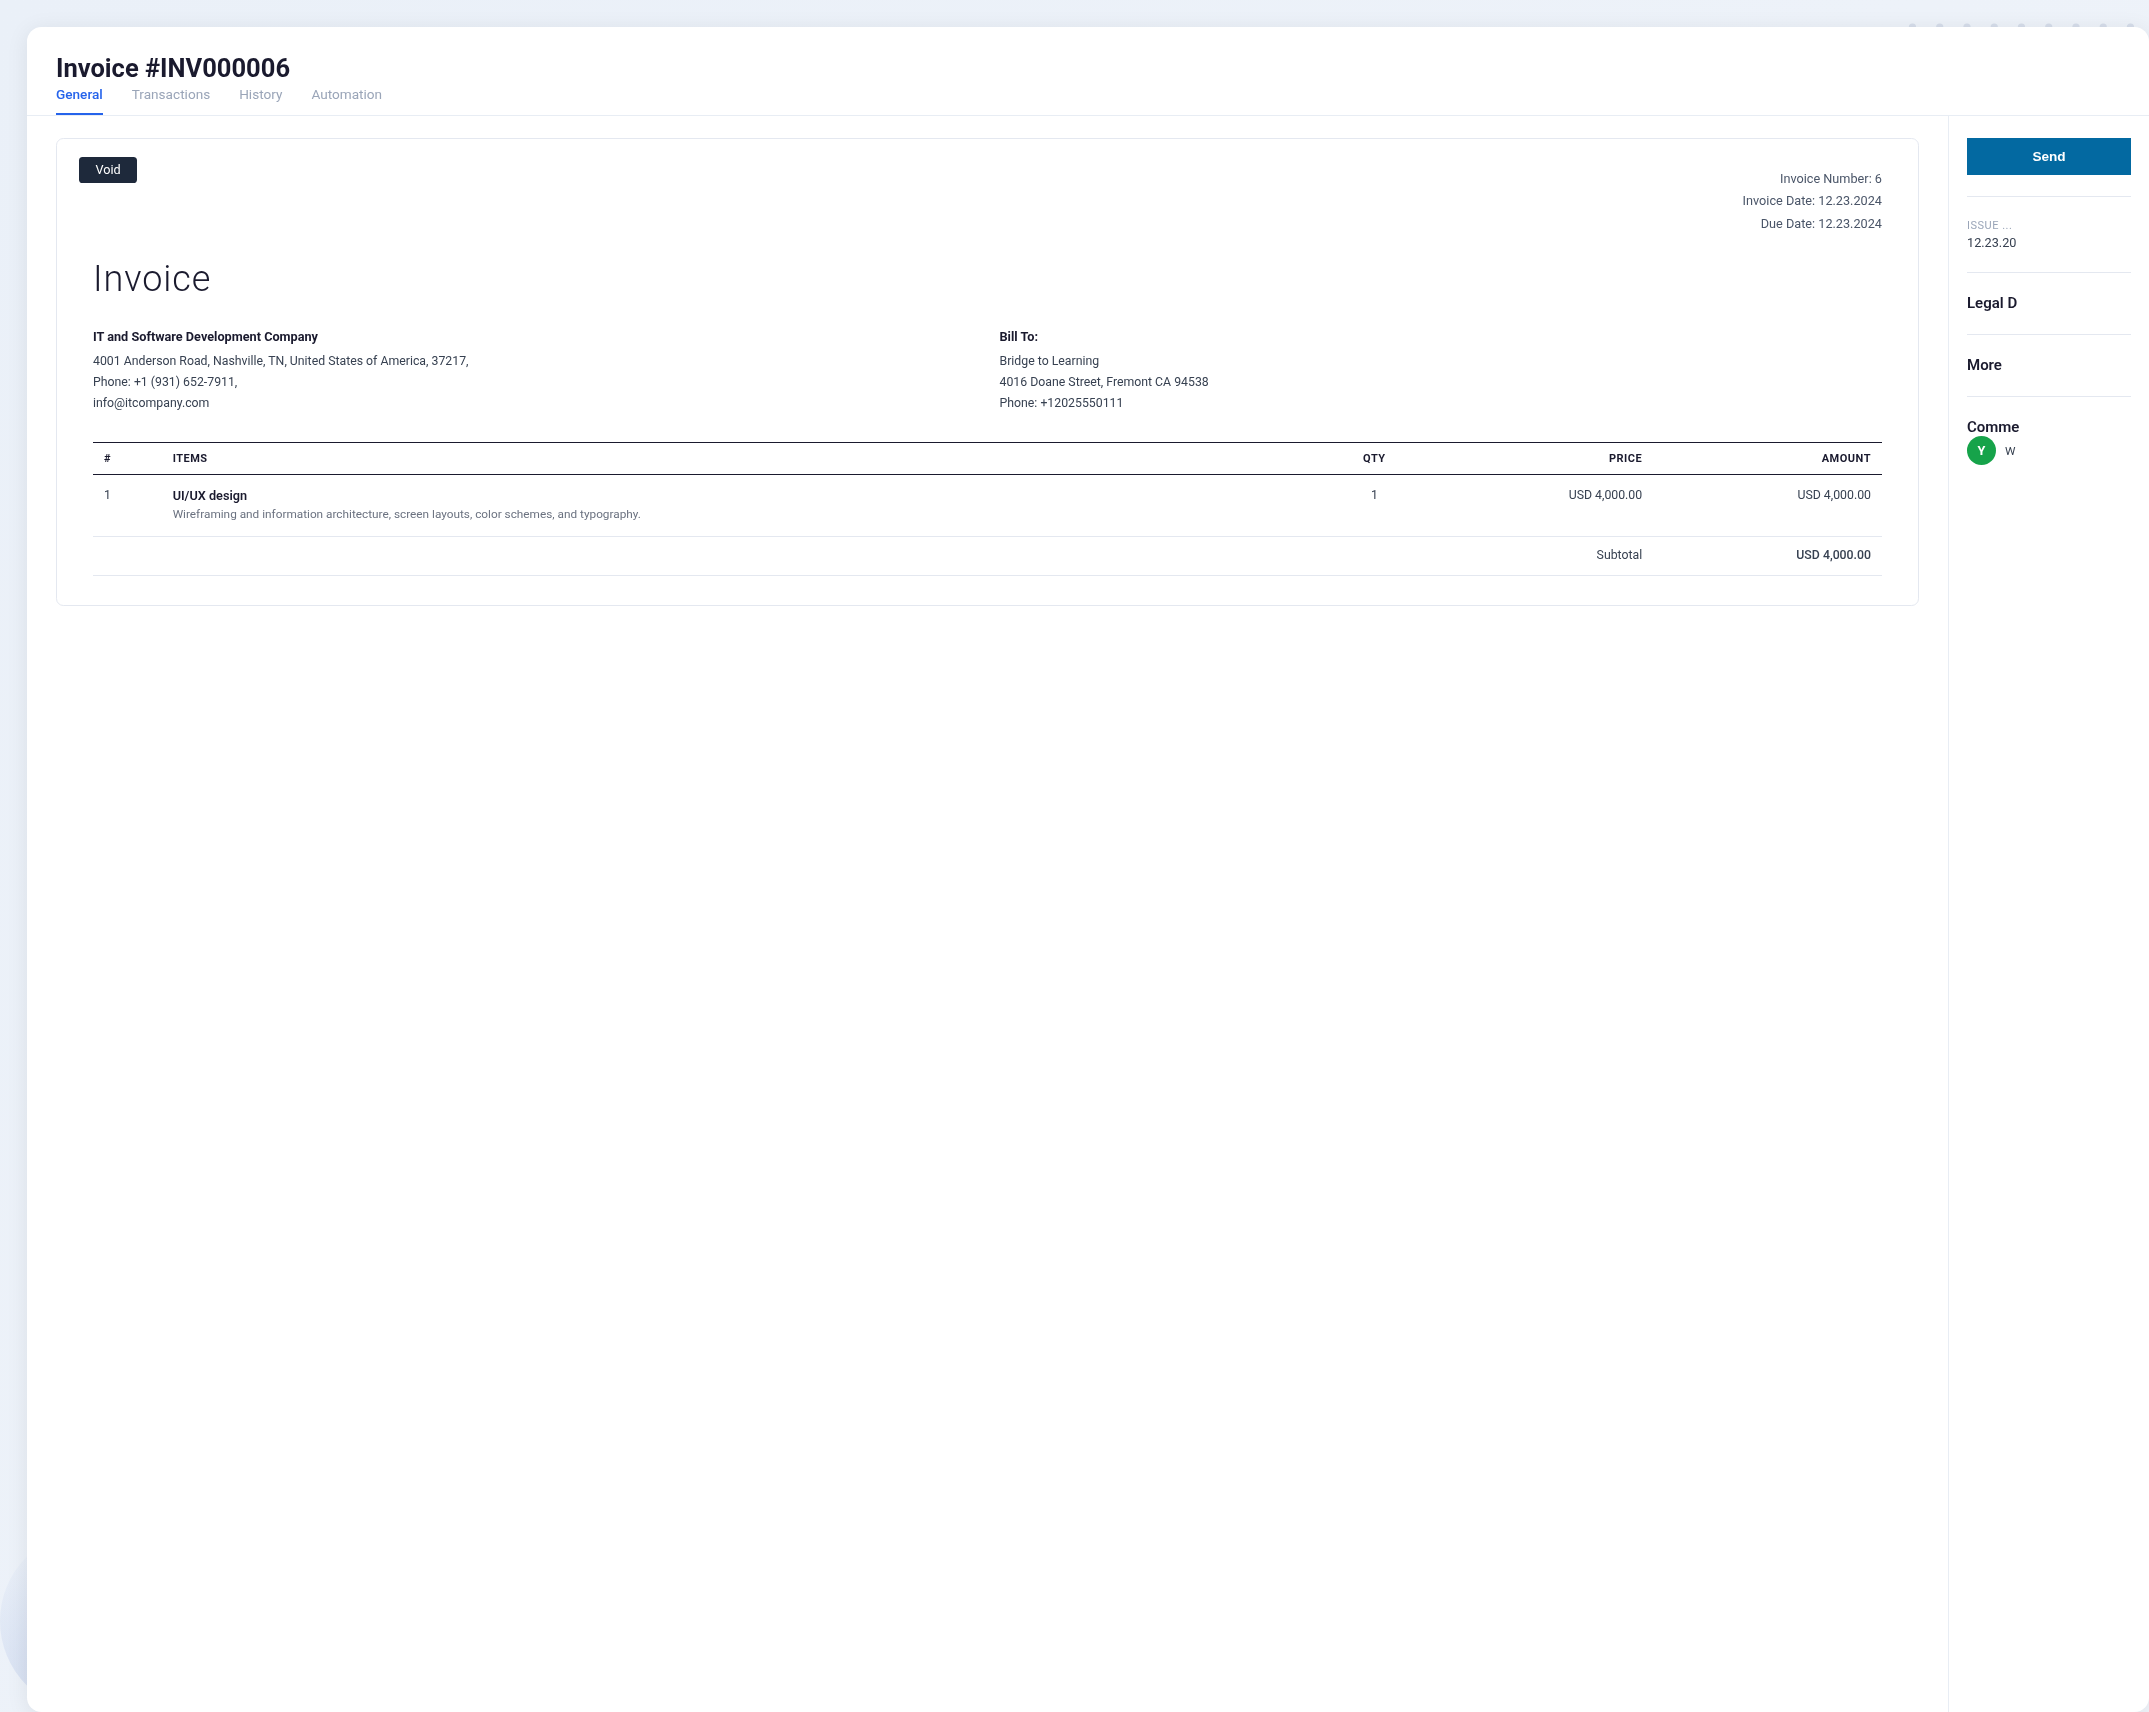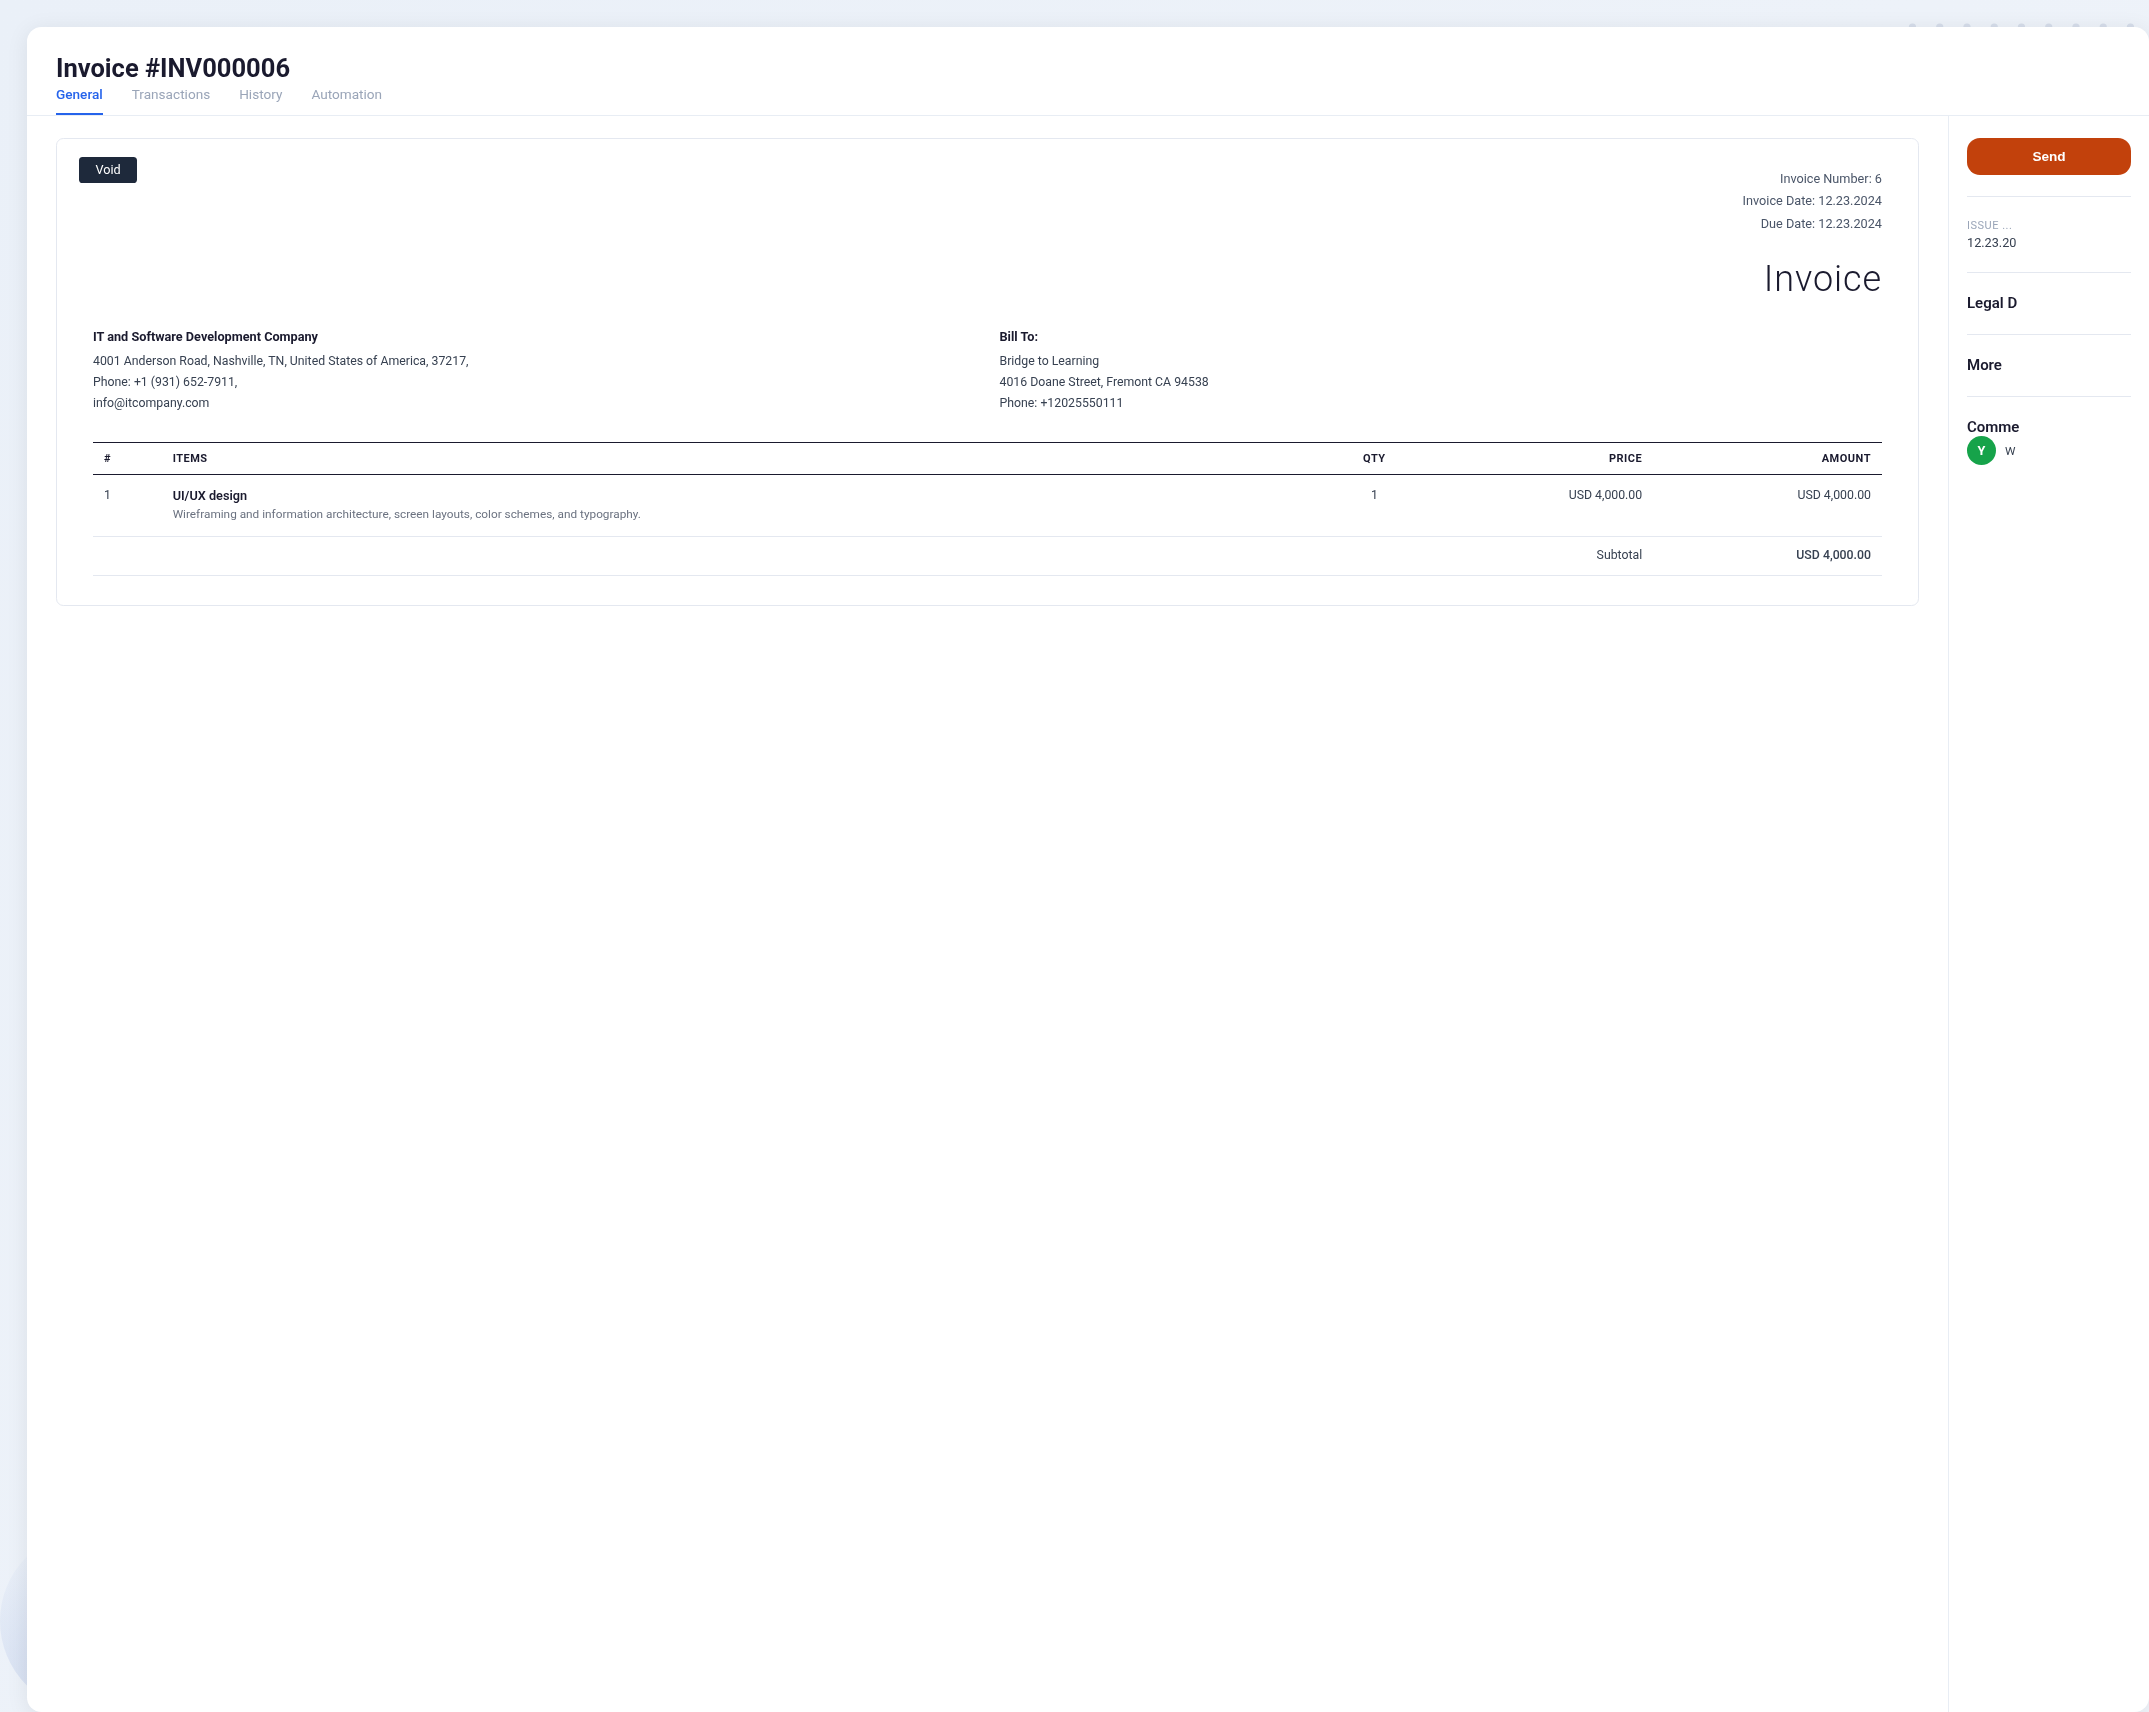--- a/index.html
+++ b/index.html
@@ -135,21 +135,21 @@
     }
 
     .invoice-meta p {
       font-size: 12.7px;
       color: #4a5568;
       line-height: 1.8;
     }
 
     
     .invoice-heading {
-      text-align: right;
+      text-align: left;
       font-size: 36px;
       font-weight: 300;
       color: #1a1a2e;
       margin: 14.5px 0 25.5px 0;
       letter-spacing: 0.9px;
     }
 
     
     .billing-section {
       display: flex;
@@ -268,24 +268,24 @@
     
     .right-sidebar {
       width: 200px;
       padding: 22px 18px;
       display: flex;
       flex-direction: column;
       gap: 18px;
     }
 
     .send-button {
-      background: #c2410c;
+      background: #0369a1;
       color: #fff;
       border: none;
-      border-radius: 13px;
+      border-radius: 0;
       padding: 11px 39px;
       font-size: 13.6px;
       font-weight: 600;
       cursor: pointer;
       width: 100%;
     }
 
     .sidebar-divider {
       height: 0.9px;
       background: #e4e8f0;

